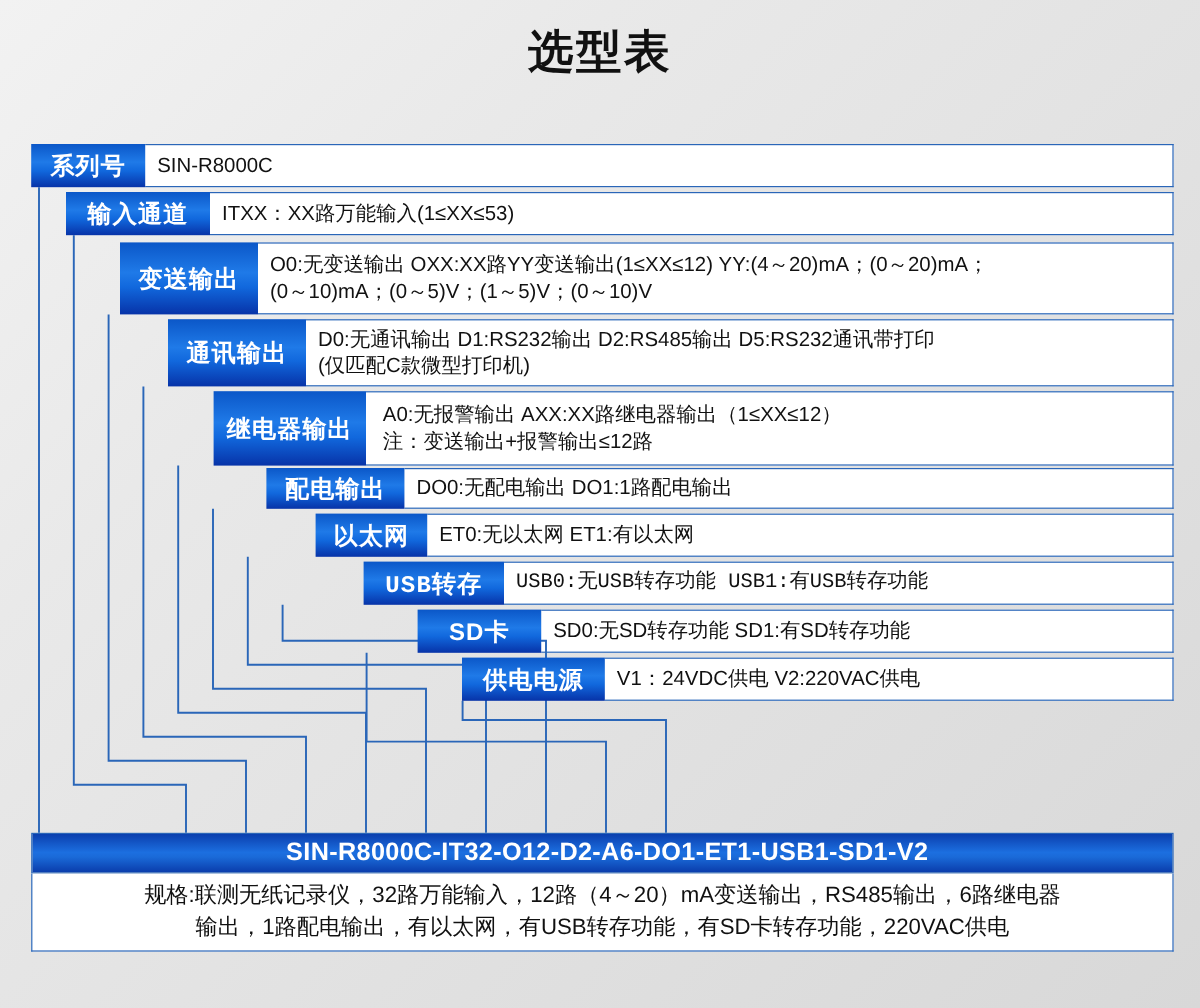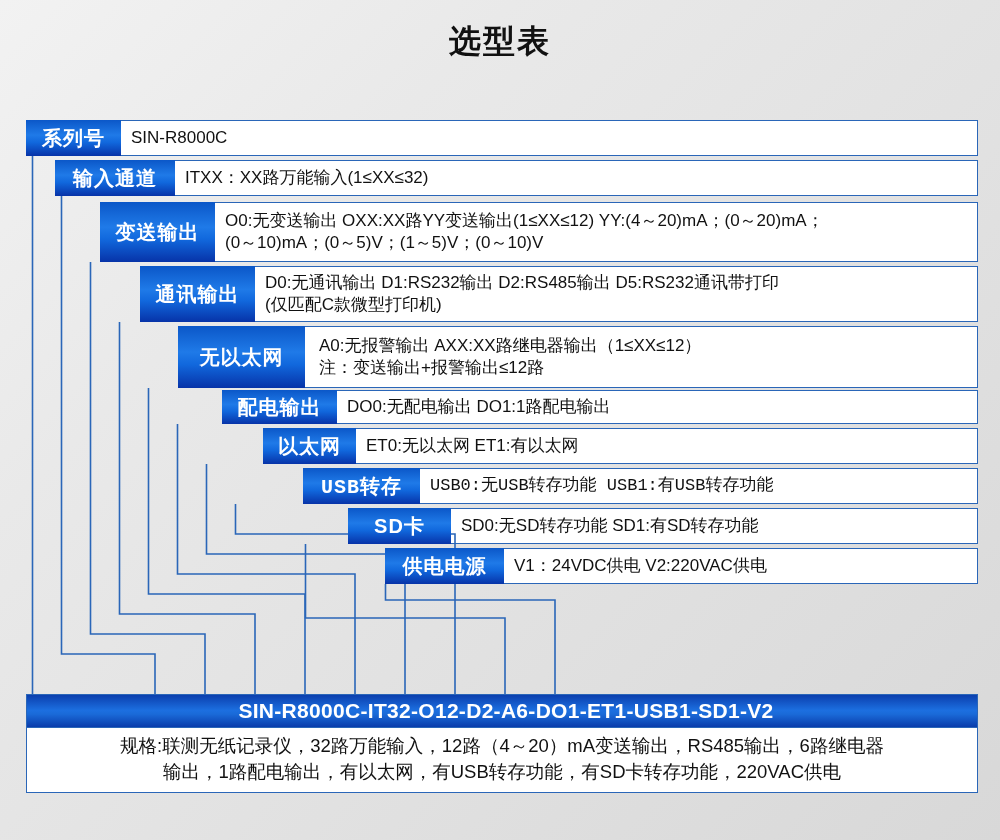--- a/index.html
+++ b/index.html
@@ -14,21 +14,21 @@
     overflow: hidden;
     position: relative;
   }
 
   #page-title {
     position: absolute;
     top: 24px;
     left: 0;
     width: 1000px;
     text-align: center;
-    font-size: 32px;
+    font-size: 38px;
     font-weight: bold;
     color: #111111;
     letter-spacing: 2px;
     line-height: 1.1;
   }
 
   
   .row {
     position: absolute;
     display: flex;
@@ -144,42 +144,42 @@
 <div class="row" style="left:26px; top:120px; width:952px; height:36px;">
   <div class="row-label" style="width:95px;">系列号</div>
   <div class="row-value">
     <span class="ln">SIN-R8000C</span>
   </div>
 </div>
 
 <div class="row" style="left:55px; top:160px; width:923px; height:36px;">
   <div class="row-label" style="width:120px;">输入通道</div>
   <div class="row-value">
-    <span class="ln">ITXX：XX路万能输入(1≤XX≤32)</span>
+    <span class="ln">ITXX：XX路万能输入(1≤XX≤53)</span>
   </div>
 </div>
 
 <div class="row" style="left:100px; top:202px; width:878px; height:60px;">
   <div class="row-label" style="width:115px;">变送输出</div>
   <div class="row-value">
     <span class="ln">O0:无变送输出 OXX:XX路YY变送输出(1≤XX≤12) YY:(4～20)mA；(0～20)mA；</span>
     <span class="ln">(0～10)mA；(0～5)V；(1～5)V；(0～10)V</span>
   </div>
 </div>
 
 <div class="row" style="left:140px; top:266px; width:838px; height:56px;">
   <div class="row-label" style="width:115px;">通讯输出</div>
   <div class="row-value">
     <span class="ln">D0:无通讯输出 D1:RS232输出 D2:RS485输出 D5:RS232通讯带打印</span>
     <span class="ln">(仅匹配C款微型打印机)</span>
   </div>
 </div>
 
 <div class="row" style="left:178px; top:326px; width:800px; height:62px;">
-  <div class="row-label" style="width:127px;">无以太网</div>
+  <div class="row-label" style="width:127px;">继电器输出</div>
   <div class="row-value" style="padding-left:14px;">
     <span class="ln">A0:无报警输出 AXX:XX路继电器输出（1≤XX≤12）</span>
     <span class="ln">注：变送输出+报警输出≤12路</span>
   </div>
 </div>
 
 <div class="row" style="left:222px; top:390px; width:756px; height:34px;">
   <div class="row-label" style="width:115px;">配电输出</div>
   <div class="row-value">
     <span class="ln">DO0:无配电输出 DO1:1路配电输出</span>

